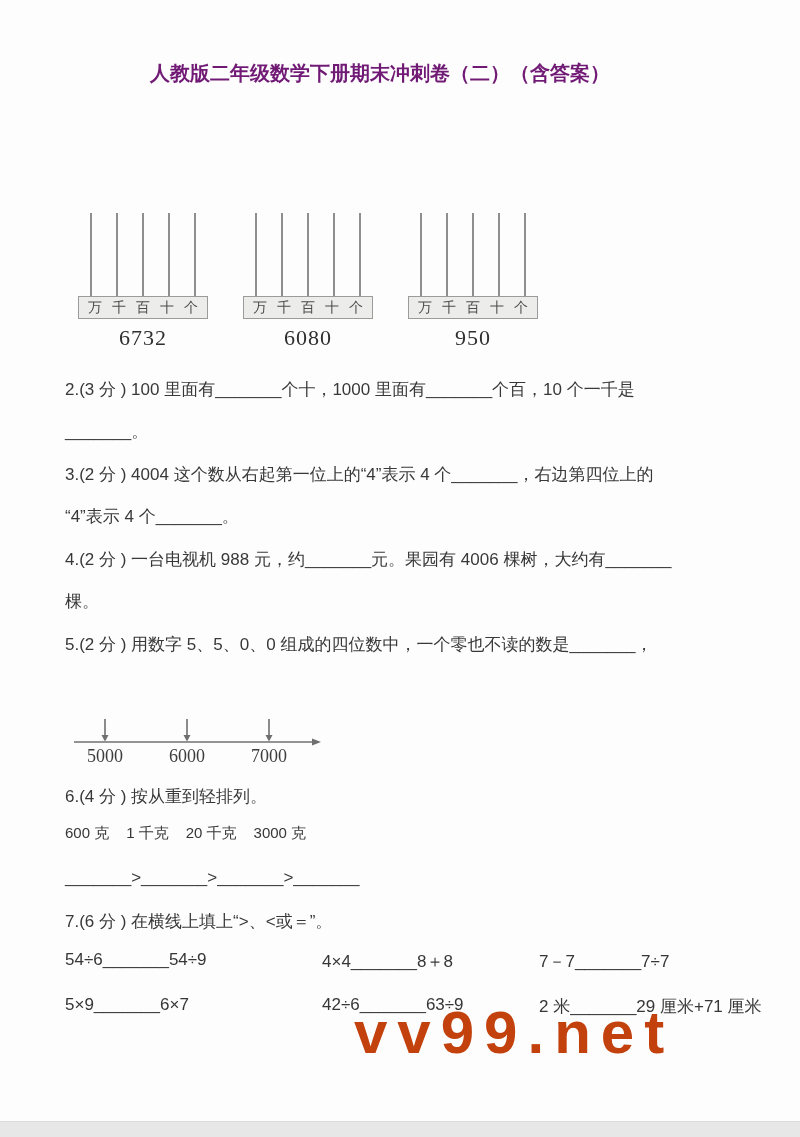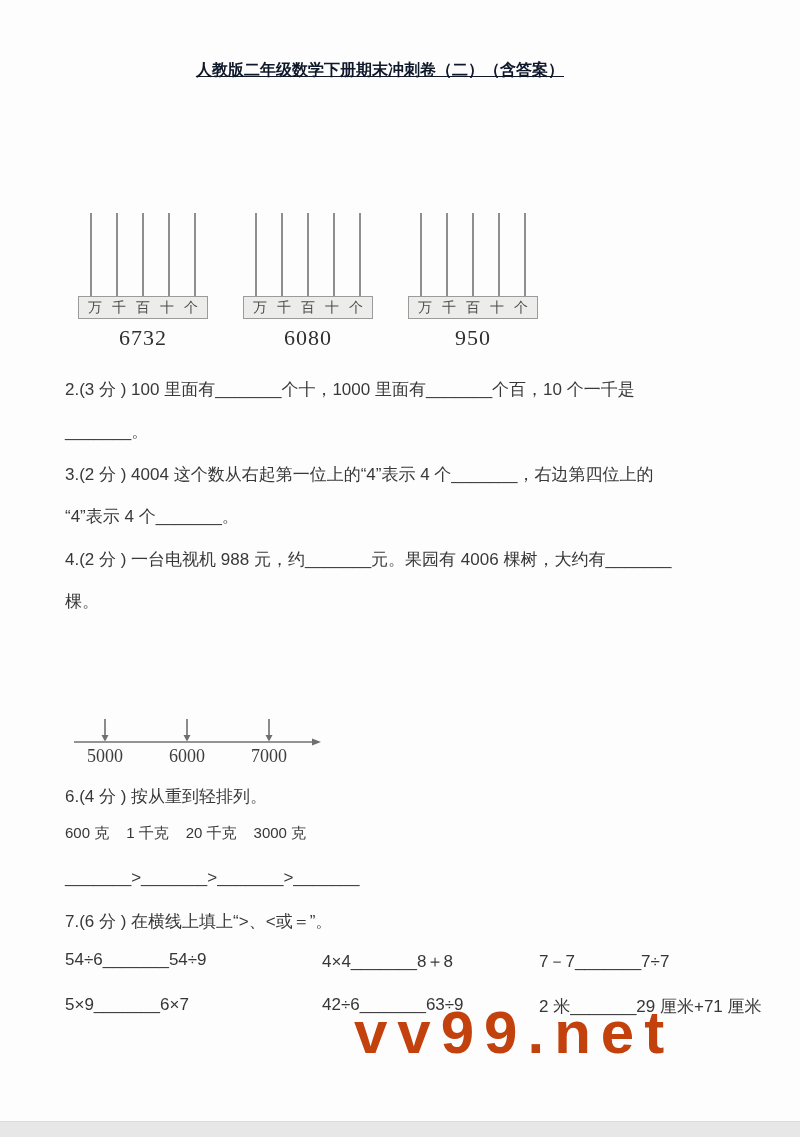--- a/index.html
+++ b/index.html
@@ -1,19 +1,19 @@
 <!DOCTYPE html>
 <html><head>
 <meta charset="utf-8">
 <style>
   html,body{margin:0;padding:0;background:#ffffff;}
   .page{position:relative;width:800px;height:1137px;background:#fdfdfd;
         font-family:"Liberation Sans",sans-serif;color:#363636;overflow:hidden;}
   .title{position:absolute;top:60px;left:0;width:760px;text-align:center;
-         font-weight:700;font-size:16px;color:#0f172a;z-index:2;text-decoration:underline;}
+         font-weight:700;font-size:20px;color:#701a75;z-index:2;}
   .section{position:absolute;top:106px;left:64px;font-size:18px;font-weight:700;
            color:#2a2a2a;z-index:2;}
   .line{position:absolute;left:65px;font-size:17px;line-height:24px;
         color:#383838;white-space:nowrap;z-index:2;}
   
   .counters{position:absolute;top:213px;left:78px;display:flex;gap:35px;z-index:2;}
   .counter{width:130px;display:flex;flex-direction:column;align-items:center;}
   .rods{width:106px;height:83px;display:flex;justify-content:space-between;}
   .rod{width:2px;height:85px;background:#8f8f8f;}
   .base{box-sizing:border-box;width:130px;height:23px;border:1px solid #9b9b9b;
@@ -102,20 +102,21 @@
 
   <div class="line" style="top:378px">2.(3 分 ) 100 里面有_______个十，1000 里面有_______个百，10 个一千是</div>
   <div class="line" style="top:420px">_______。</div>
 
   <div class="line" style="top:463px">3.(2 分 ) 4004 这个数从右起第一位上的“4”表示 4 个_______，右边第四位上的</div>
   <div class="line" style="top:505px">“4”表示 4 个_______。</div>
 
   <div class="line" style="top:548px">4.(2 分 ) 一台电视机 988 元，约_______元。果园有 4006 棵树，大约有_______</div>
   <div class="line" style="top:590px">棵。</div>
 
+  <div class="line" style="top:633px">5.(2 分 ) 用数字 5、5、0、0 组成的四位数中，一个零也不读的数是_______，</div>
 
   <svg class="numberline" width="280" height="58" viewBox="0 0 280 58">
     <line x1="8" y1="30" x2="246" y2="30" stroke="#6f6f6f" stroke-width="1.6"></line>
     <polygon points="246,26.5 246,33.5 255,30" fill="#6f6f6f"></polygon>
 
     <line x1="39" y1="7" x2="39" y2="24" stroke="#6f6f6f" stroke-width="1.6"></line>
     <polygon points="35.5,23 42.5,23 39,29.5" fill="#6f6f6f"></polygon>
     <line x1="121" y1="7" x2="121" y2="24" stroke="#6f6f6f" stroke-width="1.6"></line>
     <polygon points="117.5,23 124.5,23 121,29.5" fill="#6f6f6f"></polygon>
     <line x1="203" y1="7" x2="203" y2="24" stroke="#6f6f6f" stroke-width="1.6"></line>

